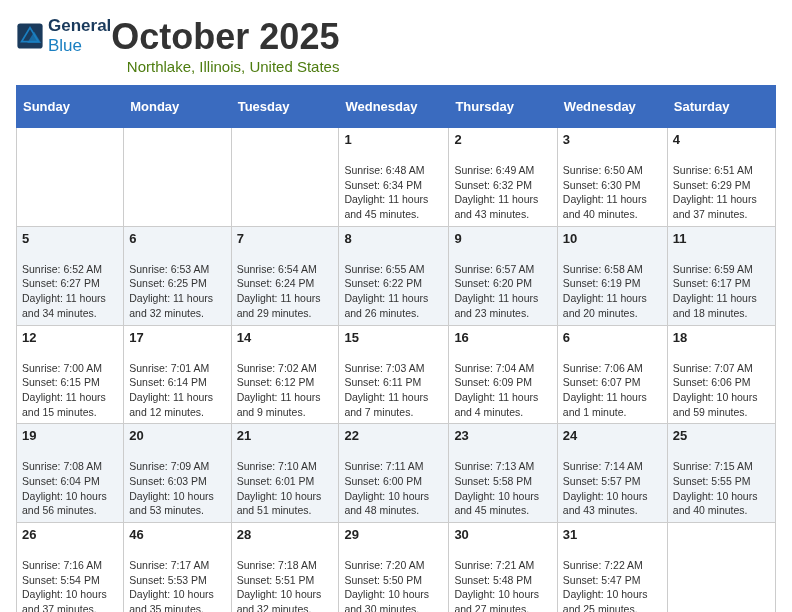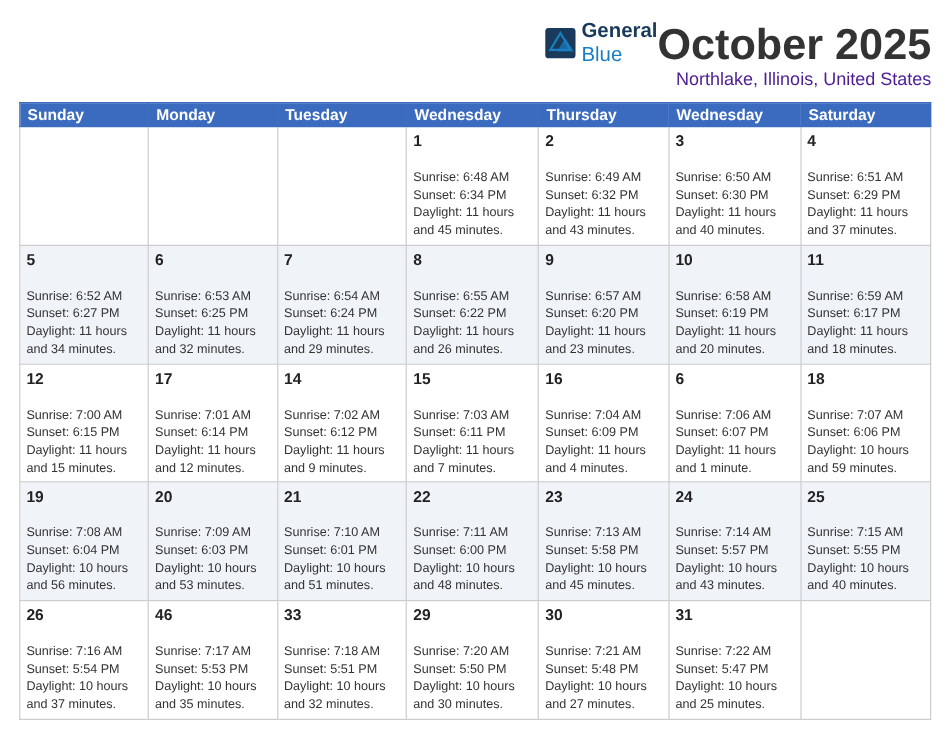--- a/index.html
+++ b/index.html
@@ -5,21 +5,21 @@
     * { box-sizing: border-box; margin: 0; padding: 0; }
     body {
       font-family: Arial, sans-serif;
       background: #fff;
       width: 792px;
       min-height: 612px;
       padding: 16px;
     }
     .header {
       display: flex;
-      justify-content: flex-end;
+      justify-content: flex-start;
       align-items: flex-start;
       margin-bottom: 10px;
     }
     .logo {
       display: flex;
       align-items: center;
     }
     .logo-icon {
       width: 28px;
       height: 28px;
@@ -28,31 +28,31 @@
     .title-block {
       text-align: right;
     }
     .month-title {
       font-size: 36px;
       font-weight: bold;
       color: #333;
     }
     .location {
       font-size: 15px;
-      color: #4c1d95;
+      color: #4d7c0f;
     }
     table {
       width: 100%;
       border-collapse: collapse;
       font-size: 11px;
     }
     thead tr th {
       background-color: #3a6bbf;
       color: #fff;
-      padding: 2px 6px;
+      padding: 13px 6px;
       text-align: left;
       font-size: 13px;
       font-weight: bold;
       border: 1px solid #3a6bbf;
     }
     tbody tr td {
       border: 1px solid #ccc;
       vertical-align: top;
       padding: 4px 5px;
       width: 113px;
@@ -230,21 +230,21 @@
       <tr>
         <td>
           <div class="day-num">26</div>
           <div class="day-info">Sunrise: 7:16 AM<br>Sunset: 5:54 PM<br>Daylight: 10 hours and 37 minutes.</div>
         </td>
         <td>
           <div class="day-num">46</div>
           <div class="day-info">Sunrise: 7:17 AM<br>Sunset: 5:53 PM<br>Daylight: 10 hours and 35 minutes.</div>
         </td>
         <td>
-          <div class="day-num">33</div>
+          <div class="day-num">28</div>
           <div class="day-info">Sunrise: 7:18 AM<br>Sunset: 5:51 PM<br>Daylight: 10 hours and 32 minutes.</div>
         </td>
         <td>
           <div class="day-num">29</div>
           <div class="day-info">Sunrise: 7:20 AM<br>Sunset: 5:50 PM<br>Daylight: 10 hours and 30 minutes.</div>
         </td>
         <td>
           <div class="day-num">30</div>
           <div class="day-info">Sunrise: 7:21 AM<br>Sunset: 5:48 PM<br>Daylight: 10 hours and 27 minutes.</div>
         </td>

